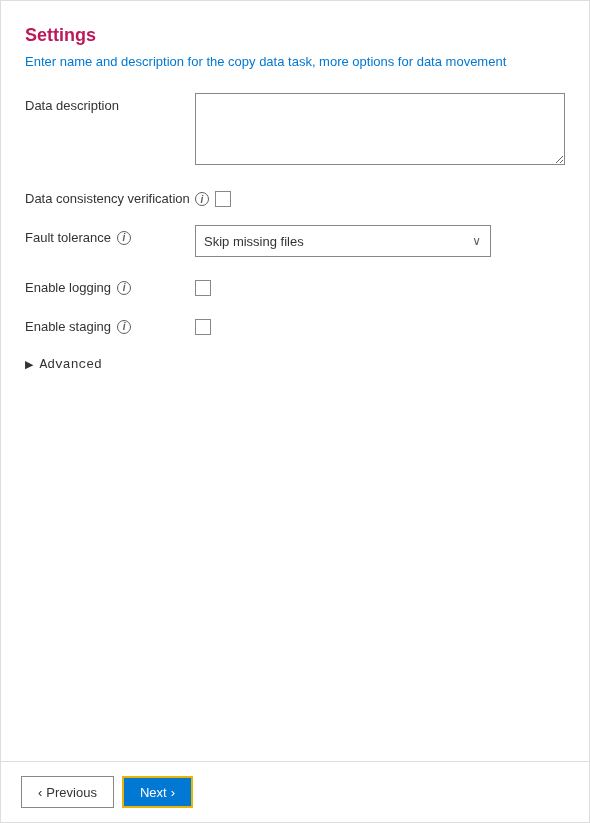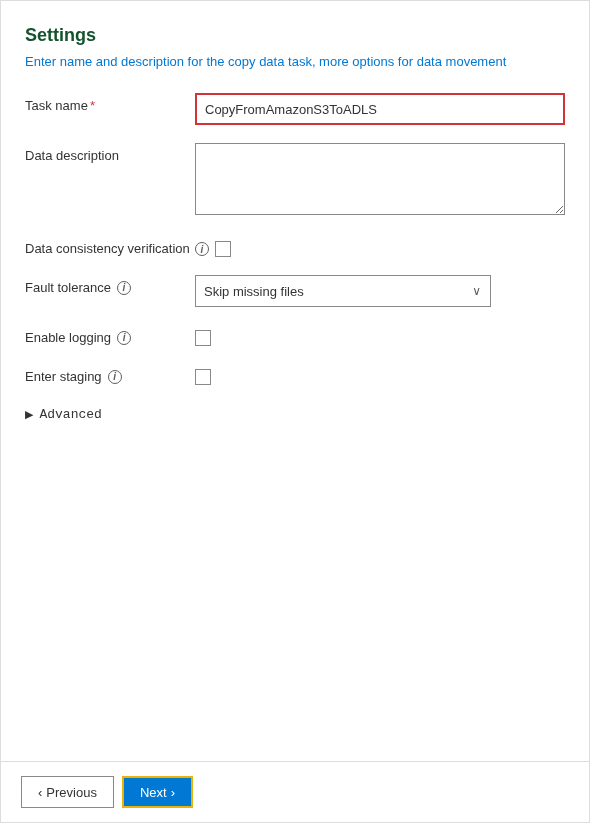--- a/index.html
+++ b/index.html
@@ -17,21 +17,21 @@
 
     .main-content {
       flex: 1;
       padding: 24px 24px 16px 24px;
       overflow: auto;
     }
 
     h1.settings-title {
       font-size: 18px;
       font-weight: 600;
-      color: #14532d;
+      color: #be185d;
       margin-bottom: 8px;
     }
 
     .subtitle {
       color: #0078d4;
       font-size: 13px;
       margin-bottom: 24px;
     }
 
     .form-row {
@@ -224,28 +224,20 @@
       gap: 8px;
     }
   </style>
 </head>
 <body>
 
 <div class="main-content">
   <h1 class="settings-title">Settings</h1>
   <p class="subtitle">Enter name and description for the copy data task, more options for data movement</p>
 
-  <div class="form-row">
-    <div class="form-label">
-      <span>Task name</span><span class="required">*</span>
-    </div>
-    <div class="form-control">
-      <input type="text" class="active-border" value="CopyFromAmazonS3ToADLS" style="">
-    </div>
-  </div>
 
   <div class="form-row">
     <div class="form-label">
       <span>Data description</span>
     </div>
     <div class="form-control">
       <textarea style=""></textarea>
     </div>
   </div>
 
@@ -285,21 +277,21 @@
     </div>
     <div class="form-control">
       <div class="checkbox-wrapper">
         <input type="checkbox" style="">
       </div>
     </div>
   </div>
 
   <div class="form-row">
     <div class="form-label-inline">
-      <span>Enter staging</span>
+      <span>Enable staging</span>
       <span class="info-icon" style="margin-left:6px;">i</span>
     </div>
     <div class="form-control">
       <div class="checkbox-wrapper">
         <input type="checkbox" style="">
       </div>
     </div>
   </div>
 
   <div class="advanced-row">

